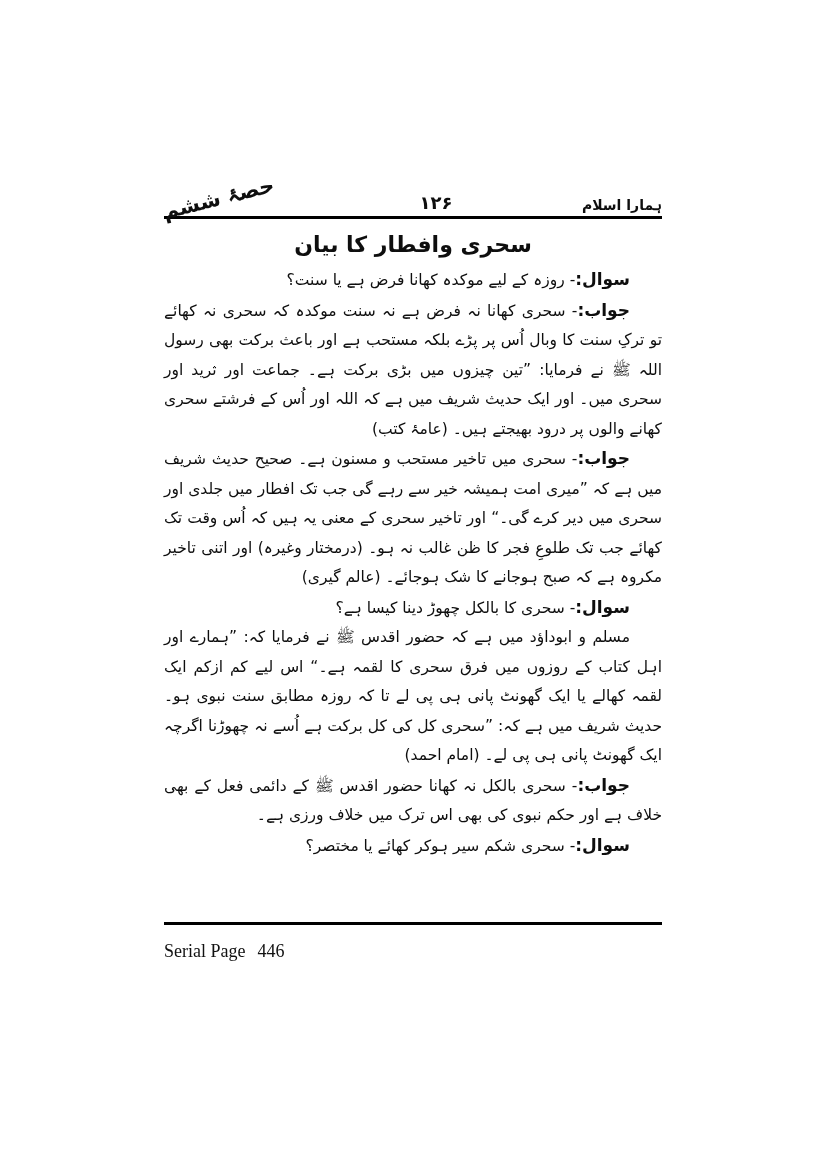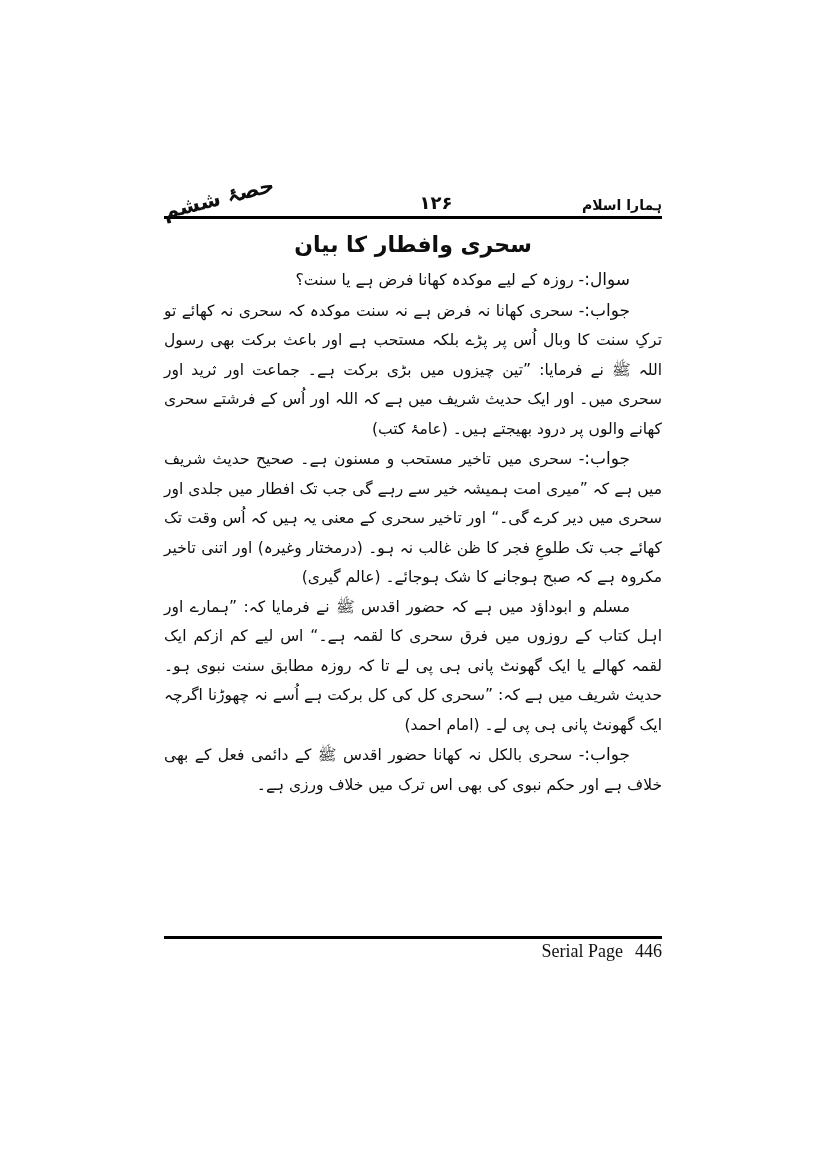--- a/index.html
+++ b/index.html
@@ -33,25 +33,25 @@
   .lesson-subtitle{
     direction:rtl;text-align:center;
     font-size:22px;font-weight:700;margin:13px 0 8px;
   }
   
   .qa-body{
     direction:rtl;text-align:justify;
     font-size:15.5px;line-height:29.5px;
   }
   .para{margin:0;text-indent:32px}
-  .lead{font-weight:400;font-size:17px}
+  .lead{font-weight:700;font-size:17px}
   
   .page-footer{
-    margin-top:auto;border-top:3px solid #000;padding-top:2px;
-    direction:ltr;text-align:right;
+    margin-top:auto;border-top:3px solid #000;padding-top:16px;
+    direction:ltr;text-align:left;
     font-family:"Liberation Serif",serif;font-size:18px;color:#111;
   }
   .page-footer .serial-num{margin-left:12px}
 </style>
 </head>
 <body>
 
 <div class="sheet">
   <div class="content">
 
@@ -66,25 +66,27 @@
 
     <div class="qa-body">
 
         <p class="para"><b class="lead">سوال:</b><span>- روزہ کے لیے موکدہ کھانا فرض ہے یا سنت؟</span></p>
 
         <p class="para"><b class="lead">جواب:</b><span>- سحری کھانا نہ فرض ہے نہ سنت موکدہ کہ سحری نہ کھائے تو ترکِ سنت کا وبال اُس پر پڑے بلکہ مستحب ہے اور باعث برکت بھی رسول اللہ ﷺ نے فرمایا: ”تین چیزوں میں بڑی برکت ہے۔ جماعت اور ثرید اور سحری میں۔ اور ایک حدیث شریف میں ہے کہ اللہ اور اُس کے فرشتے سحری کھانے والوں پر درود بھیجتے ہیں۔ (عامۂ کتب)</span></p>
 
 
         <p class="para"><b class="lead">جواب:</b><span>- سحری میں تاخیر مستحب و مسنون ہے۔ صحیح حدیث شریف میں ہے کہ ”میری امت ہمیشہ خیر سے رہے گی جب تک افطار میں جلدی اور سحری میں دیر کرے گی۔“ اور تاخیر سحری کے معنی یہ ہیں کہ اُس وقت تک کھائے جب تک طلوعِ فجر کا ظن غالب نہ ہو۔ (درمختار وغیرہ) اور اتنی تاخیر مکروہ ہے کہ صبح ہوجانے کا شک ہوجائے۔ (عالم گیری)</span></p>
 
+        <p class="para"><b class="lead">سوال:</b><span>- سحری کا بالکل چھوڑ دینا کیسا ہے؟</span></p>
 
         <p class="para"><span>مسلم و ابوداؤد میں ہے کہ حضور اقدس ﷺ نے فرمایا کہ: ”ہمارے اور اہل کتاب کے روزوں میں فرق سحری کا لقمہ ہے۔“ اس لیے کم ازکم ایک لقمہ کھالے یا ایک گھونٹ پانی ہی پی لے تا کہ روزہ مطابق سنت نبوی ہو۔ حدیث شریف میں ہے کہ: ”سحری کل کی کل برکت ہے اُسے نہ چھوڑنا اگرچہ ایک گھونٹ پانی ہی پی لے۔ (امام احمد)</span></p>
 
         <p class="para"><b class="lead">جواب:</b><span>- سحری بالکل نہ کھانا حضور اقدس ﷺ کے دائمی فعل کے بھی خلاف ہے اور حکم نبوی کی بھی اس ترک میں خلاف ورزی ہے۔</span></p>
 
+        <p class="para"><b class="lead">سوال:</b><span>- سحری شکم سیر ہوکر کھائے یا مختصر؟</span></p>
 
       </div>
 
     <div class="page-footer">
       <span class="serial-label">Serial Page</span><span class="serial-num">446</span>
     </div>
 
   </div>
 </div>
 

